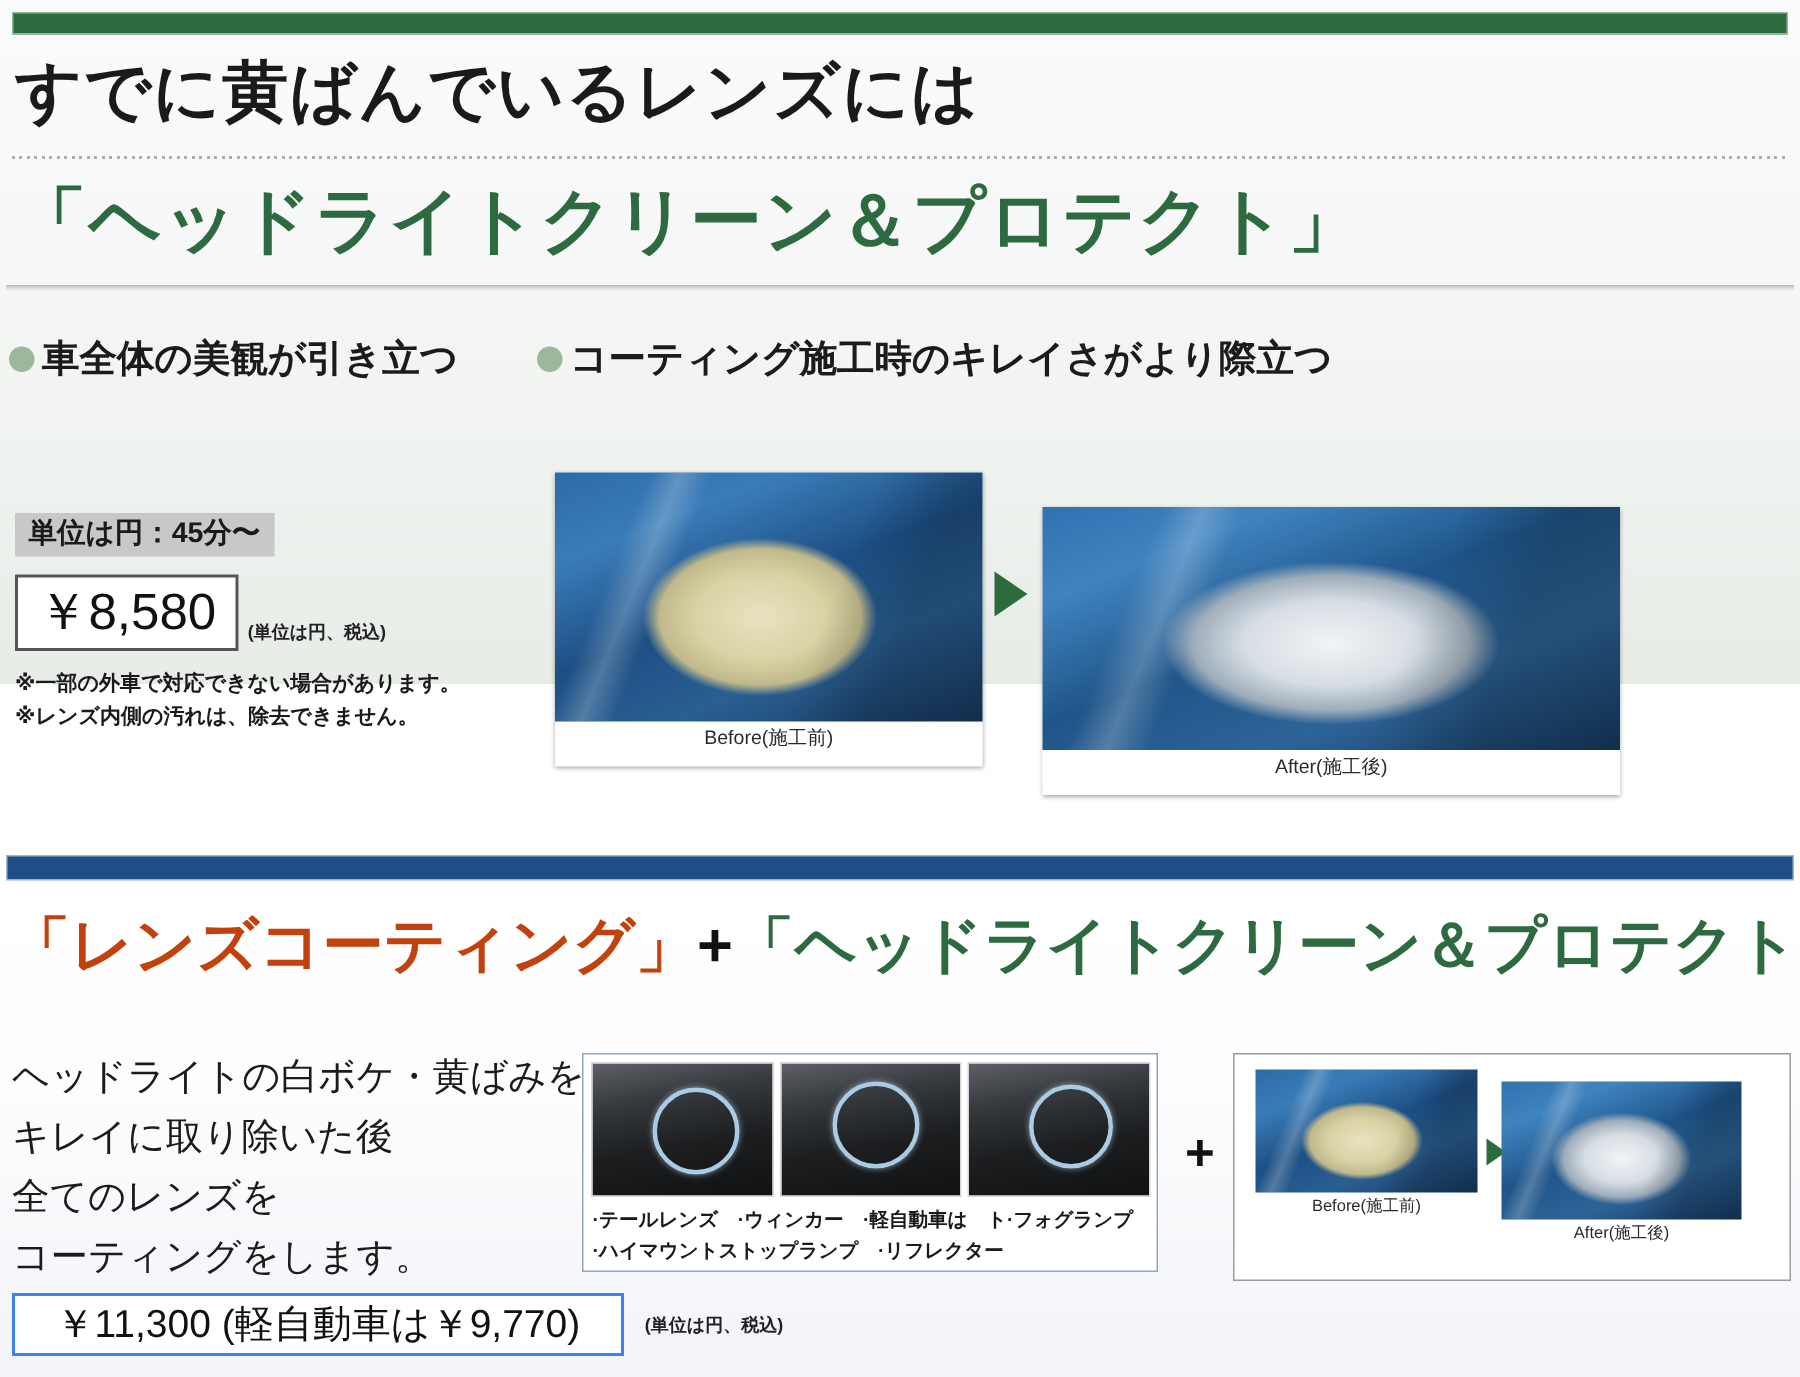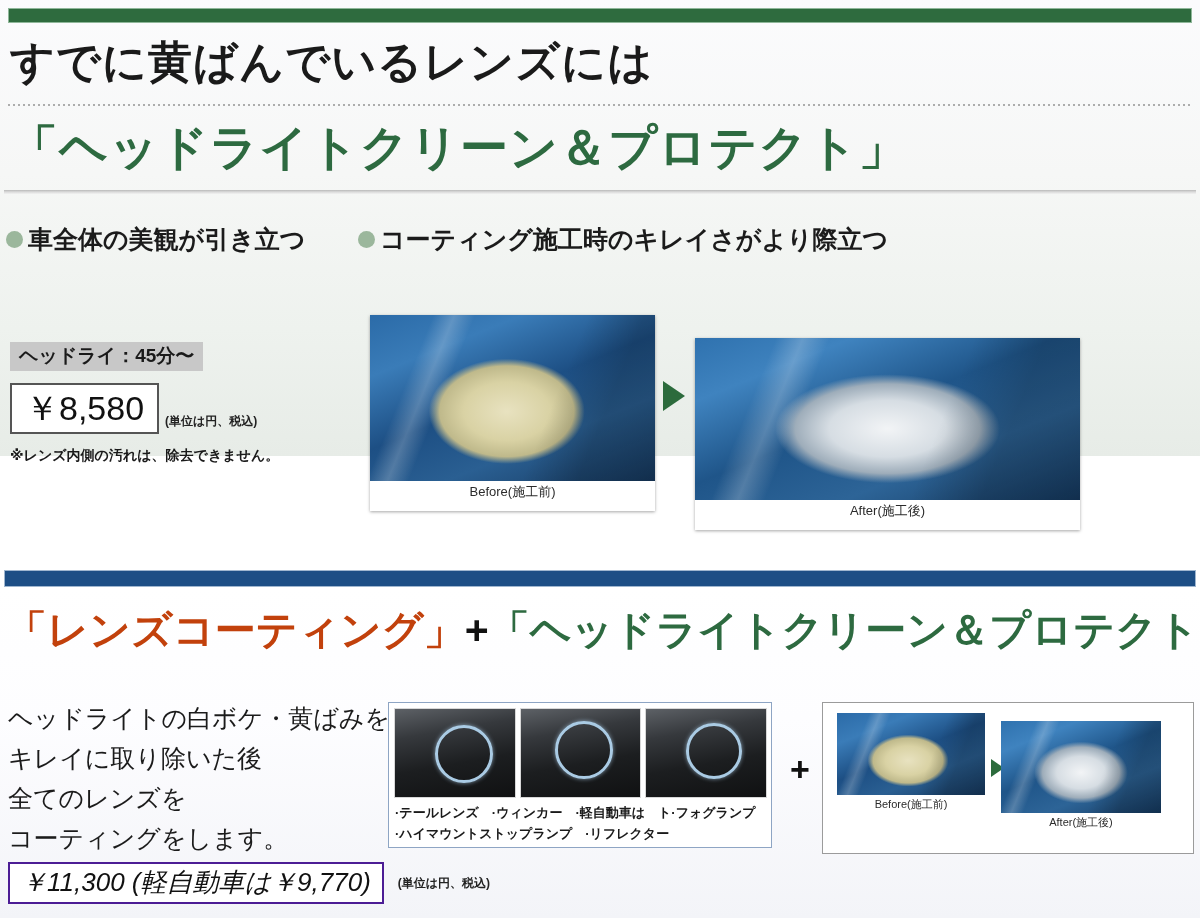--- a/index.html
+++ b/index.html
@@ -99,21 +99,21 @@
   .h3-row{position:absolute;left:6px;top:598px;width:1190px;height:66px;}
   .h3{font-size:41px;font-weight:700;line-height:64px;white-space:nowrap;letter-spacing:0px;}
   .h3 .navy{color:#c2410c;}
   .h3 .blk{color:#111;}
   .h3 .grn{color:#2d6a40;}
 
   .desc{position:absolute;left:8px;top:698px;width:380px;}
   .desc-line{font-size:25px;font-weight:400;color:#1b1b1b;line-height:40px;white-space:nowrap;}
 
   .price-bot{position:absolute;left:8px;top:862px;display:flex;align-items:center;}
-  .price-box2{border:2px solid #4c1d95;background:#fff;padding:1px 11px 3px;font-style:italic;}
+  .price-box2{border:2px solid #3b82f6;background:#fff;padding:1px 27px 3px;}
   .price-main2{font-size:26px;color:#111;line-height:34px;white-space:nowrap;}
   .unit-note2{font-size:12px;font-weight:700;color:#222;margin-left:14px;white-space:nowrap;}
 
   
   .lens-panel{
     position:absolute;left:388px;top:702px;width:384px;height:146px;
     background:#fff;border:1px solid #8ea5c4;box-sizing:border-box;
   }
   .lens-grid{display:flex;padding:5px 4px 0 5px;gap:4px;}
   .lens-thumb{width:122px;height:88px;position:relative;overflow:hidden;border:1px solid #d7d7d7;}
@@ -189,28 +189,29 @@
           <span class="bl-text">車全体の美観が引き立つ</span>
         </div>
         <div class="bl-item">
           <span class="dot"></span>
           <span class="bl-text">コーティング施工時のキレイさがより際立つ</span>
         </div>
       </div>
     </div>
 
     <div class="info-left">
-      <div class="worktime">ヘッドライ：45分〜</div>
+      <div class="worktime">単位は円：45分〜</div>
       <div class="price-line">
         <div class="price-box">
           <div class="price-main">￥8,580</div>
         </div>
         <div class="unit-note">(単位は円、税込)</div>
       </div>
       <div class="notes">
+        <div class="note">※一部の外車で対応できない場合があります。</div>
         <div class="note">※レンズ内側の汚れは、除去できません。</div>
       </div>
     </div>
 
     <div class="photo-card ph-before-top">
       <div class="img car-blue" style="height:166px;"></div>
       <div class="cap">Before(施工前)</div>
     </div>
 
     <div class="arrow-top"></div>

